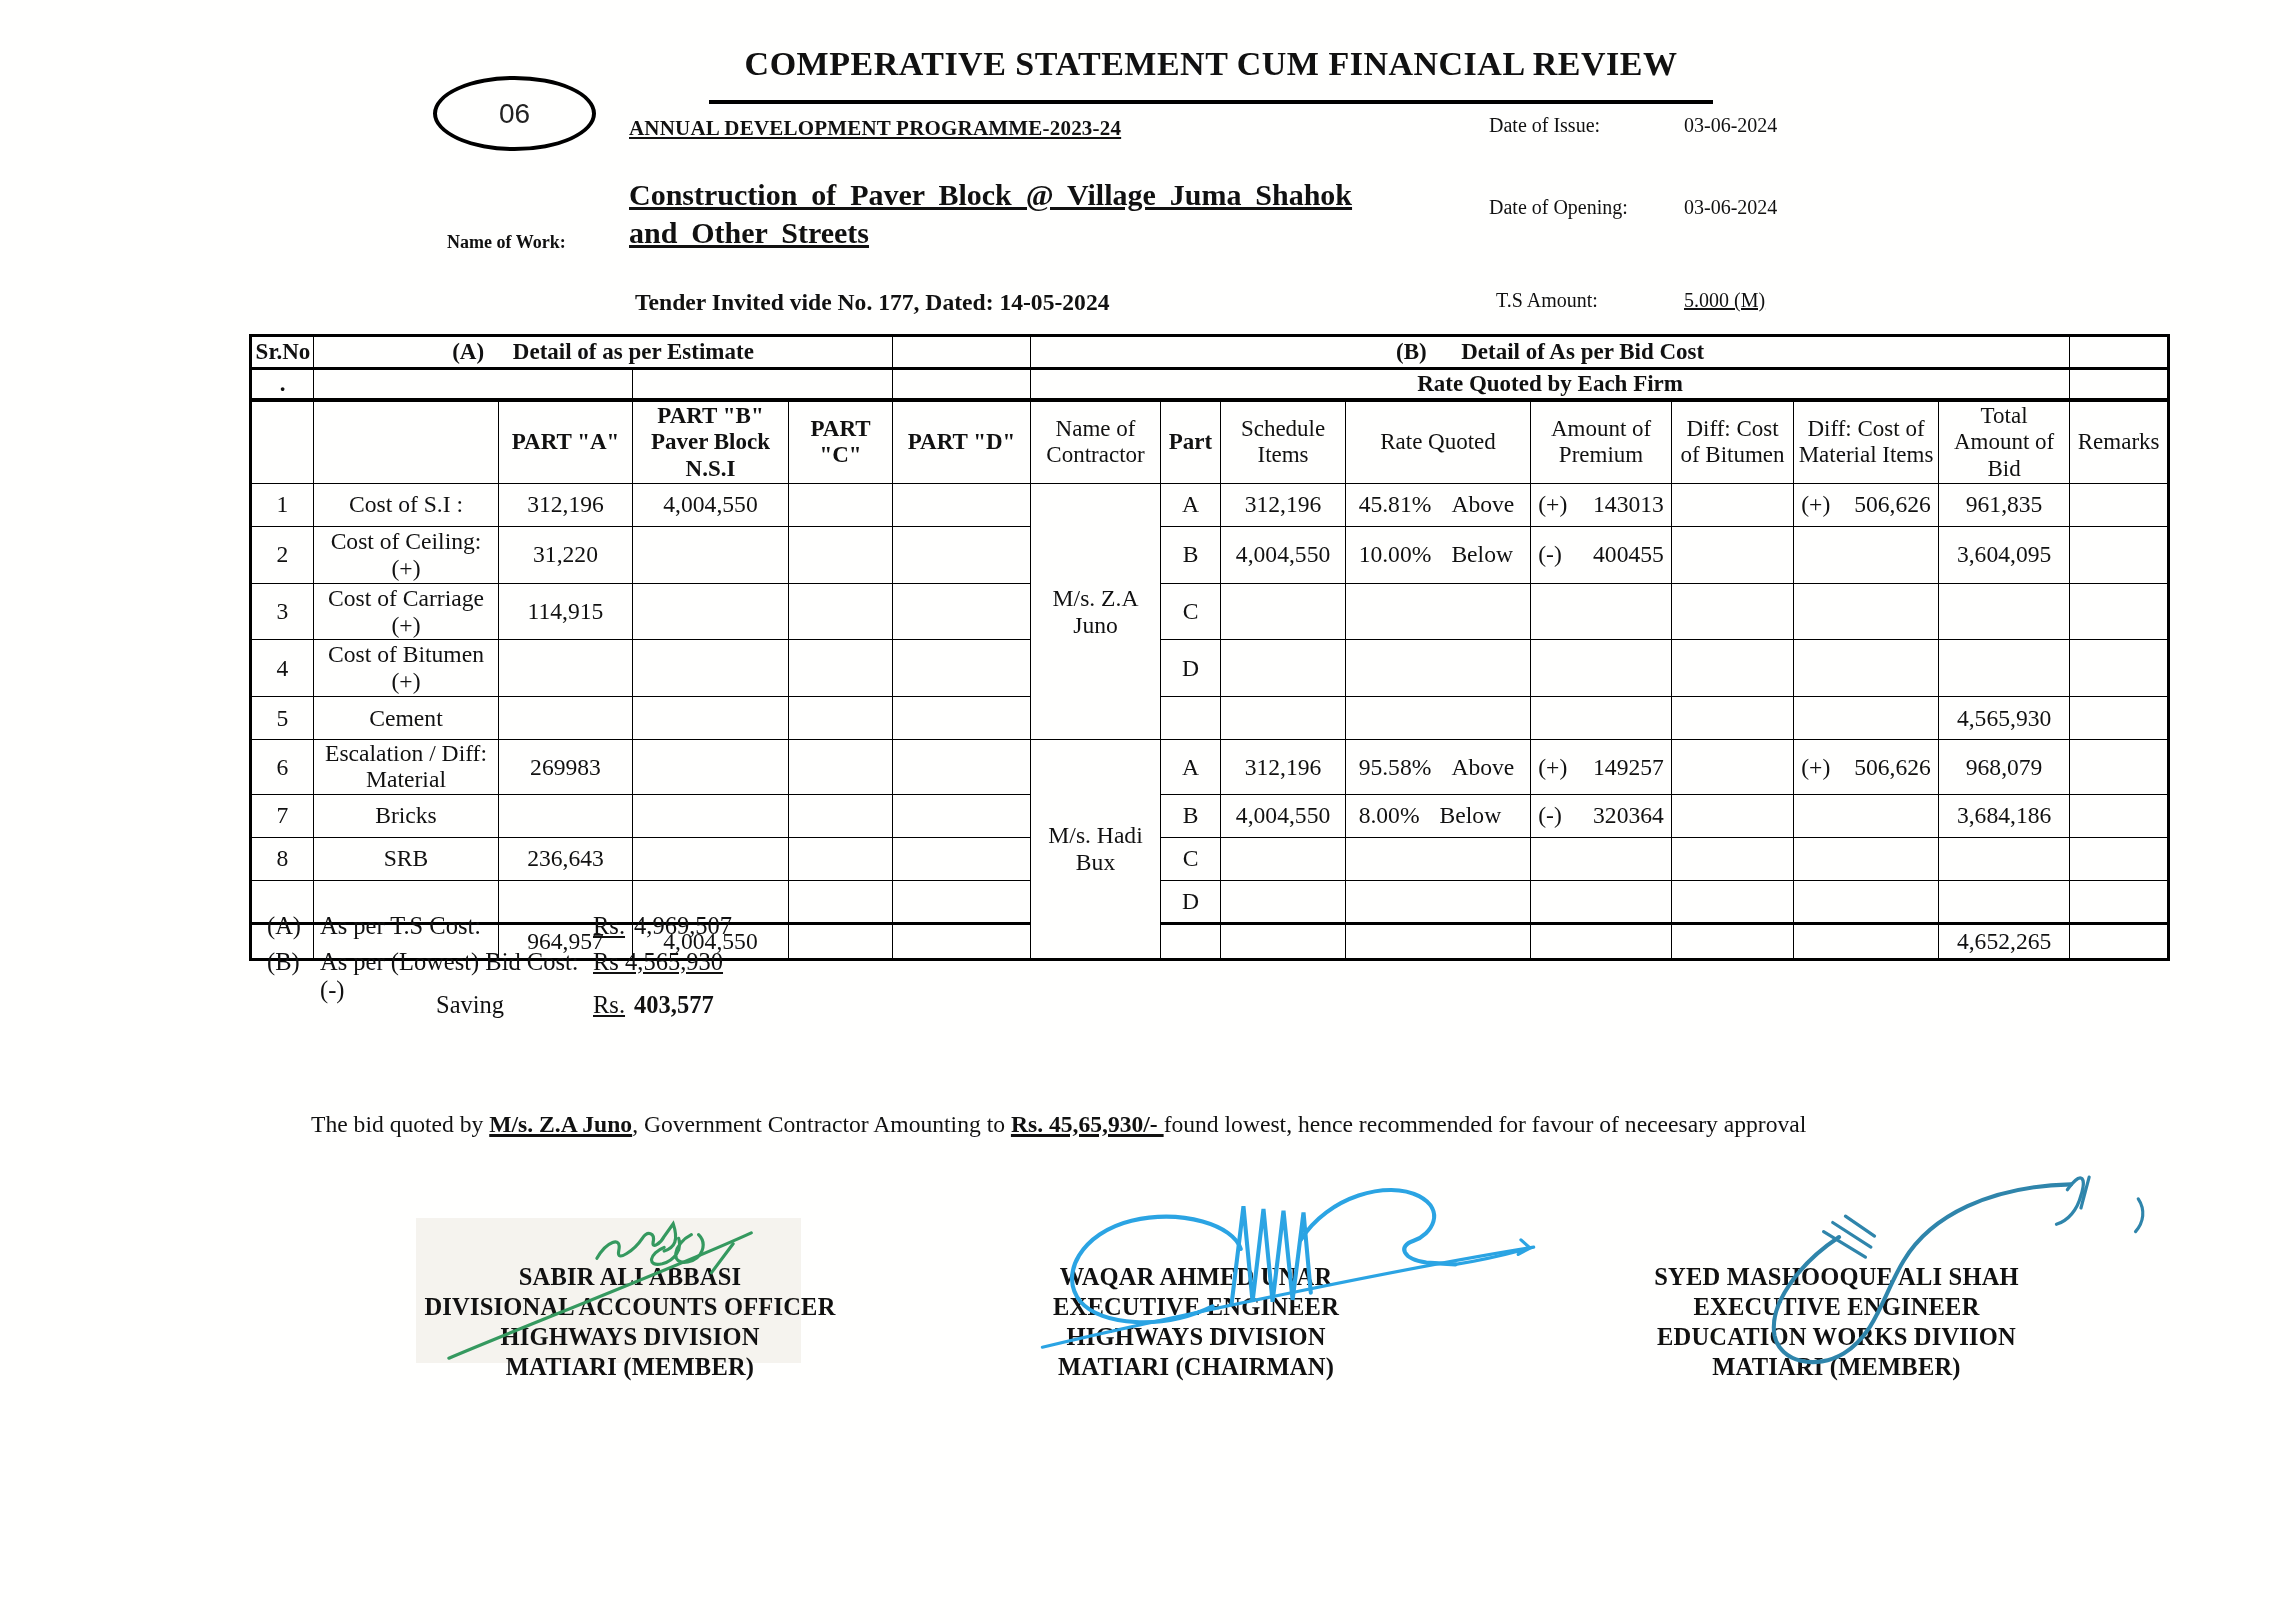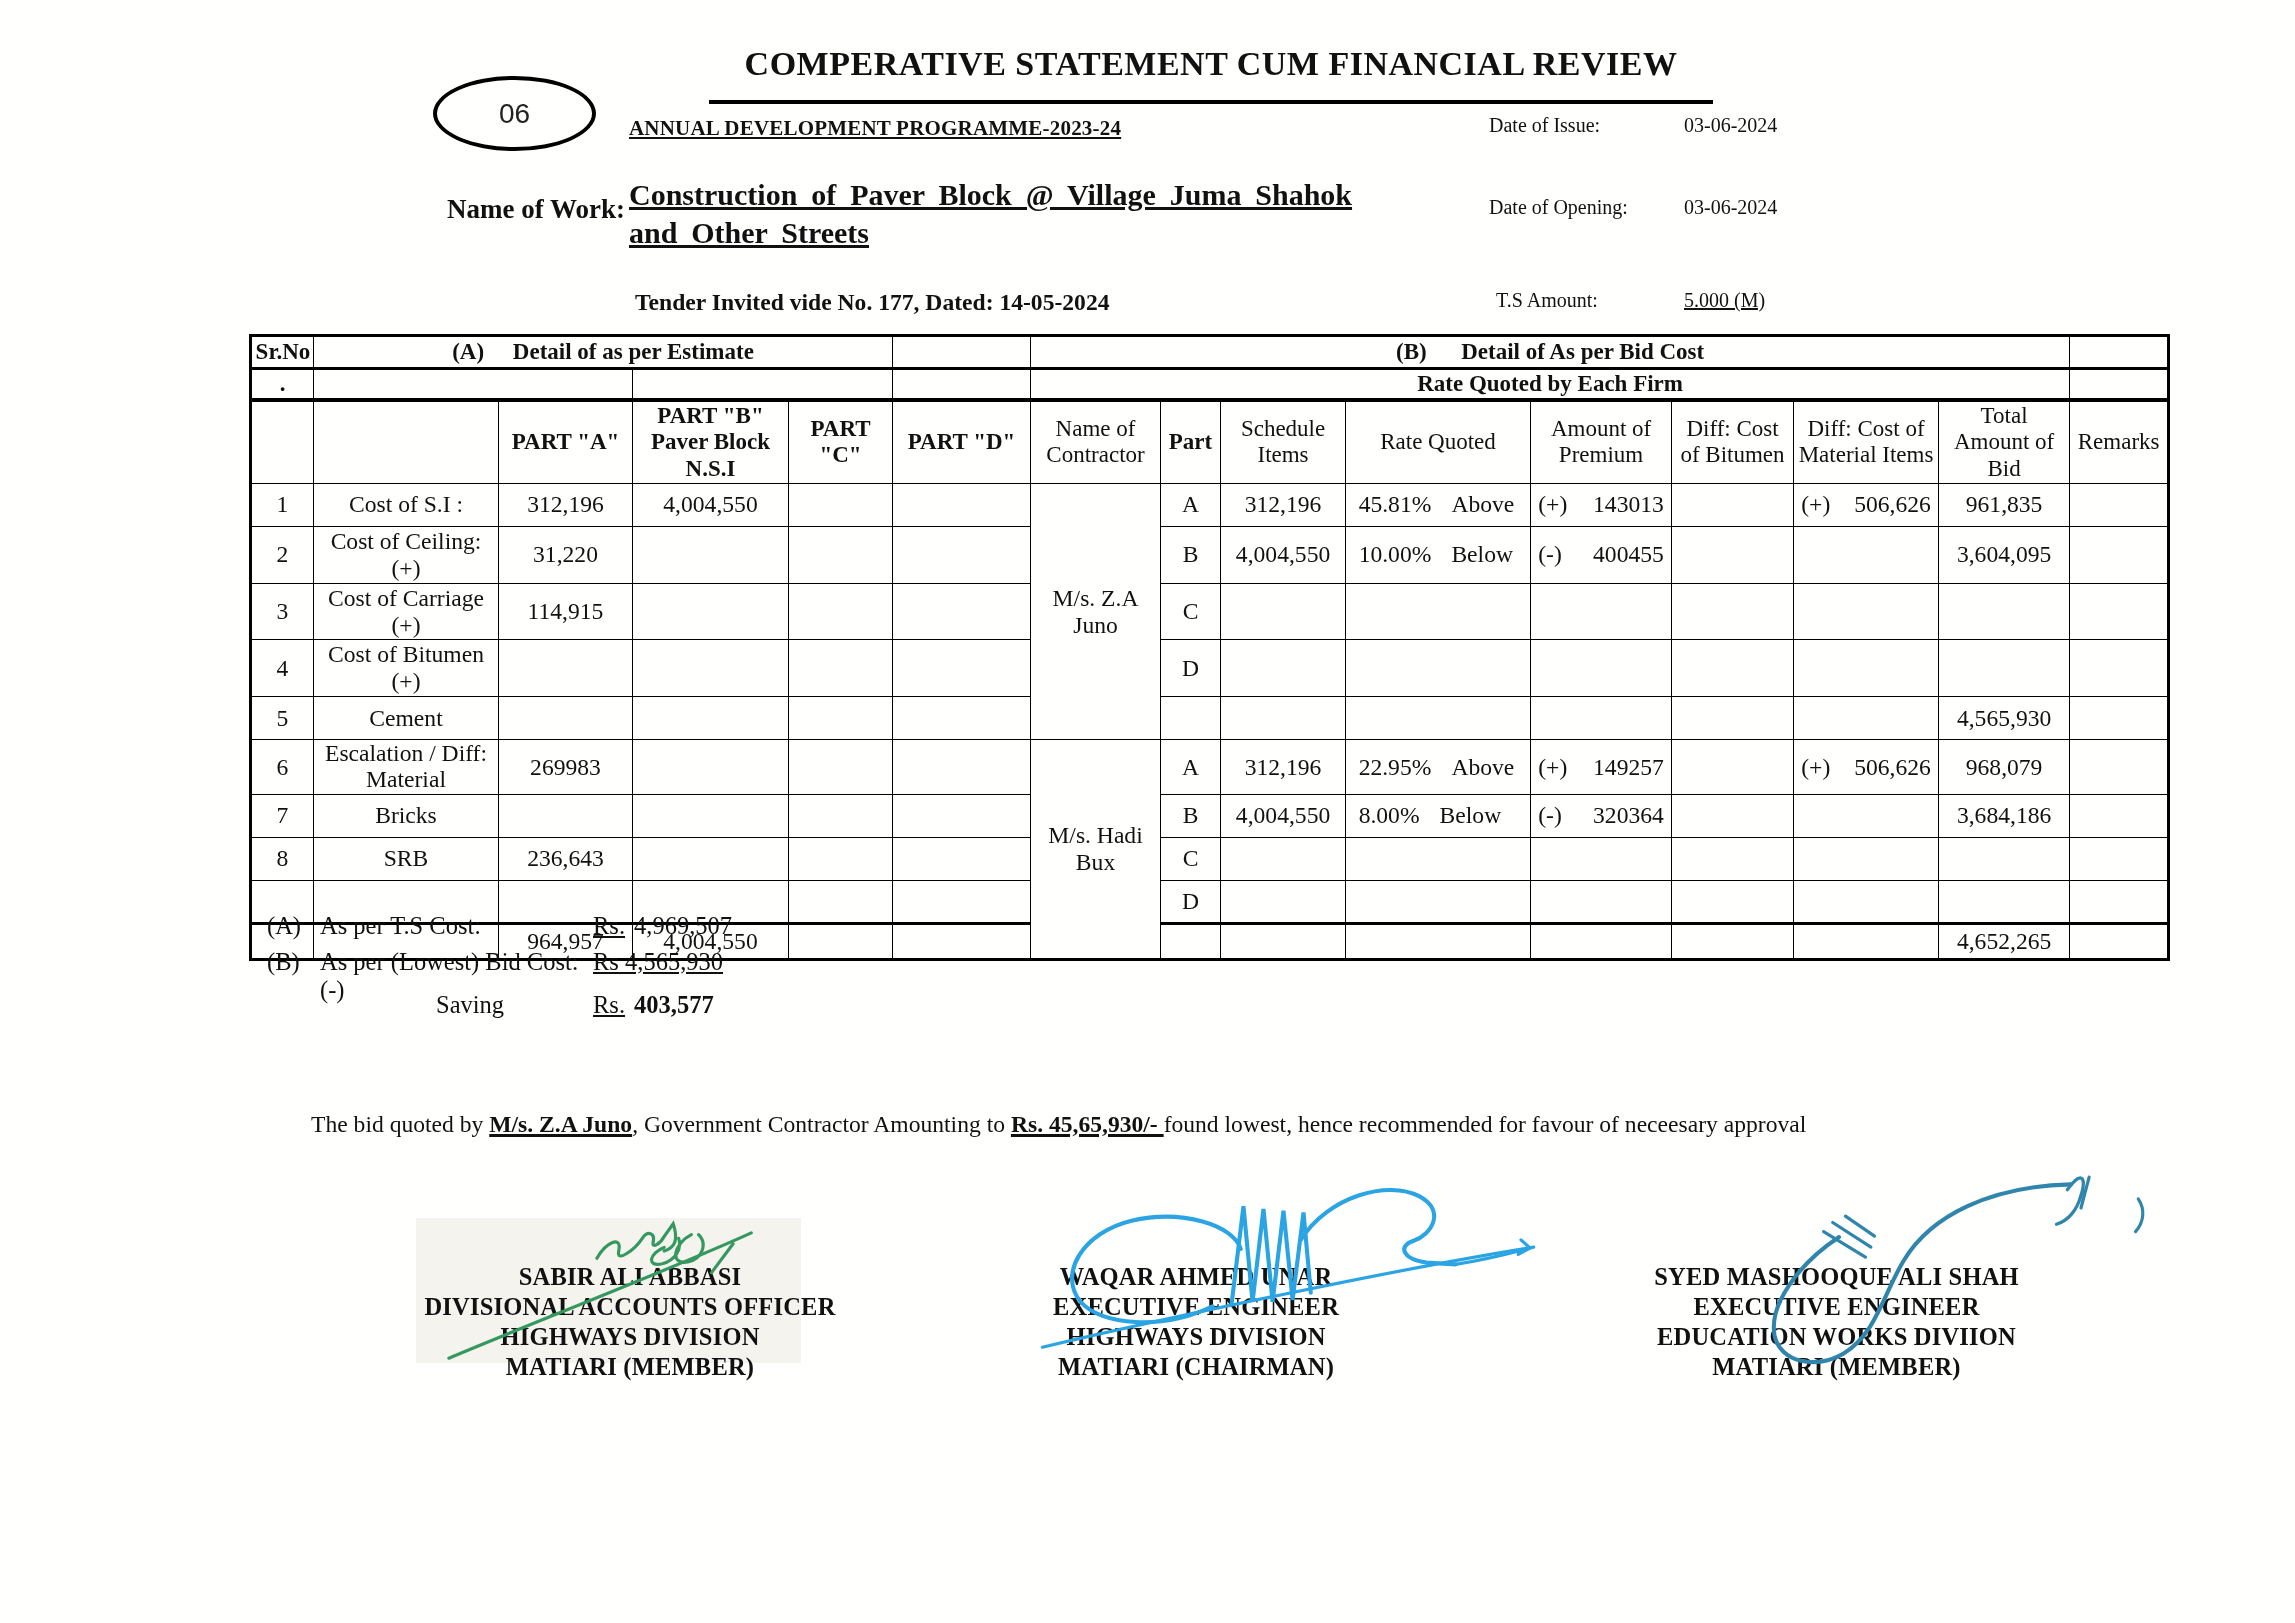--- a/index.html
+++ b/index.html
@@ -10,21 +10,21 @@
   
   .doc-title{left:709px;top:45px;width:1004px;text-align:center;
     font-size:34px;font-weight:bold;letter-spacing:0.5px;
     border-bottom:4.5px solid #000;padding-bottom:17px;}
   .serial-badge{left:433px;top:76px;width:155px;height:67px;border:4.5px solid #000;
     border-radius:50%;display:flex;align-items:center;justify-content:center;
     font-family:"Liberation Sans", sans-serif;font-size:28px;color:#222;}
   .programme{left:629px;top:116px;font-size:21px;font-weight:bold;
     text-decoration:underline;letter-spacing:0.2px;}
   .lbl{font-size:20px;}
-  .blbl{font-size:27px;font-weight:bold;}
+  .blbl{font-size:18px;font-weight:bold;margin-top:38px;}
   .issue-label{left:1489px;top:114px;}
   .issue-value{left:1684px;top:114px;}
   .work-label{left:447px;top:194px;}
   .work-text{left:629px;top:176px;width:746px;font-size:30px;font-weight:bold;
     line-height:38px;word-spacing:6.4px;}
   .work-text .u{text-decoration:underline;text-decoration-thickness:2.7px;}
   .opening-label{left:1489px;top:196px;}
   .opening-value{left:1684px;top:196px;}
   .tender-line{left:635px;top:289px;font-size:23.6px;font-weight:bold;}
   .ts-label{left:1496px;top:289px;}
@@ -281,21 +281,21 @@
       <td class="desc small">Escalation / Diff: Material</td>
       <td>269983</td>
       <td></td>
       <td></td>
       <td></td>
       <td rowspan="5">M/s. Hadi Bux</td>
       <td class="b">A</td>
       <td>312,196</td>
       <td>
             <div class="rq">
-              <span>22.95%</span>
+              <span>95.58%</span>
               <span>Above</span>
             </div>
           </td>
       <td>
             <div class="sv">
               <span>(+)</span>
               <span>149257</span>
             </div>
           </td>
       <td></td>

